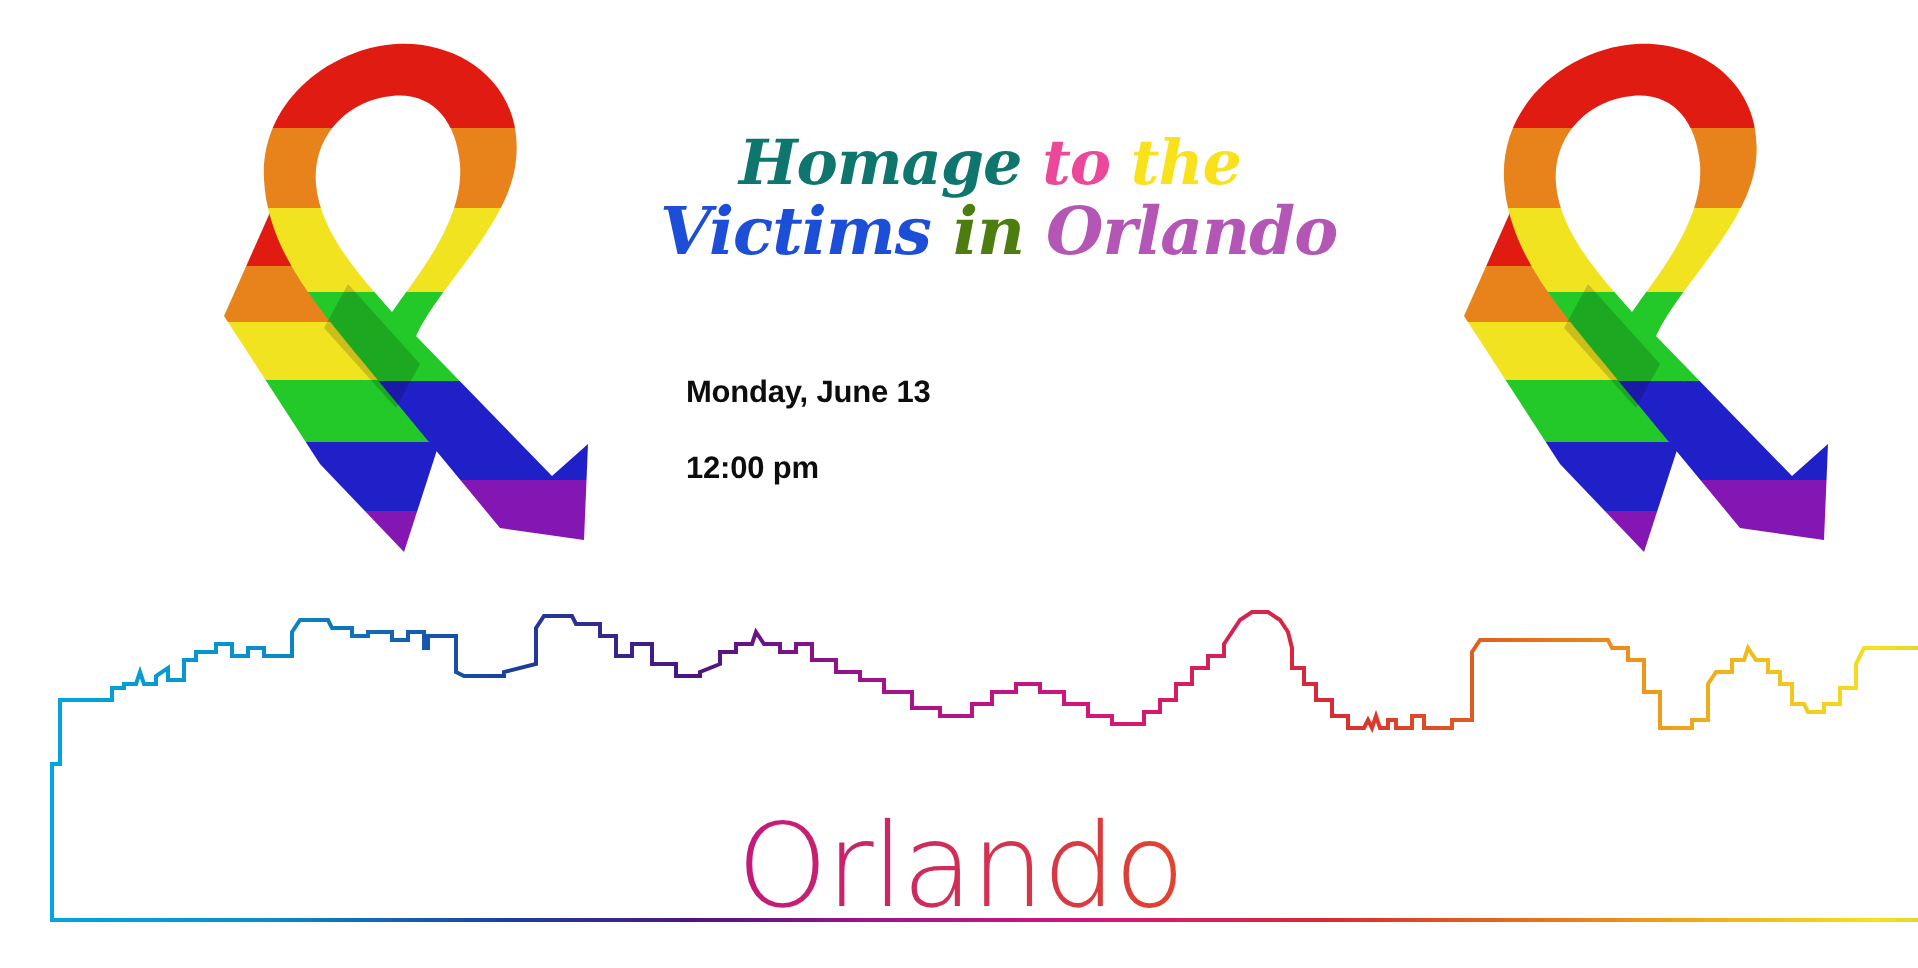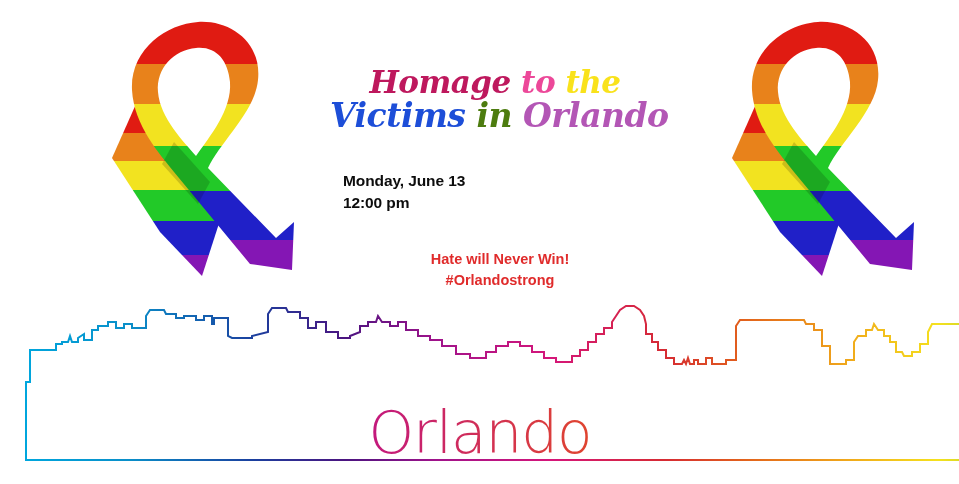--- a/index.html
+++ b/index.html
@@ -56,21 +56,21 @@
     position: absolute;
     left: 343px;
     top: 170px;
     color: #0d0d0d;
     font-size: 15.5px;
     font-weight: bold;
     line-height: 1.42;
     letter-spacing: -0.1px;
     white-space: nowrap;
   }
-  .details div { display: block; }
+  .details div { display: block; margin-top: 16px; }
 
   
   .slogan {
     position: absolute;
     left: 350px;
     top: 249px;
     width: 300px;
     text-align: center;
     color: #e02b2b;
     font-size: 14.5px;
@@ -204,33 +204,29 @@
                  C132,128 154,102 152,74
                  C150,52 138,38 118,40 Z" fill="#ffffff"></path>
       </g>
       <g opacity="0.16">
         <path d="M96,134 L132,174 L120,196 L84,156 Z" fill="#000000"></path>
       </g>
     </svg>
   </div>
 
   <div class="headline">
-    <span class="ln1"><span class="w-homage" style="color: #be185d;">Homage</span> <span class="w-to" style="color: #ec4899;">to</span> <span class="w-the" style="color: rgb(249, 226, 27); margin-top: 47px;">the</span></span>
+    <span class="ln1"><span class="w-homage" style="color: #0f766e;">Homage</span> <span class="w-to" style="color: #ec4899;">to</span> <span class="w-the" style="color: rgb(249, 226, 27); margin-top: 47px;">the</span></span>
     <span class="ln2"><span class="w-victims" style="color: #1d4ed8;">Victims</span> <span class="w-in" style="color: #4d7c0f;">in</span> <span class="w-orlando" style="color: rgb(179, 86, 181);">Orlando</span></span>
   </div>
 
   <div class="details" style="color: rgb(13, 13, 13);">
     <div>Monday, June 13</div>
     <div>12:00 pm</div>
   </div>
 
-  <div class="slogan" style="color: rgb(224, 43, 43);">
-    <div>Hate will Never Win!</div>
-    <div>#Orlandostrong</div>
-  </div>
 
   <div id="skyline">
     <svg viewBox="0 0 959 204" xmlns="http://www.w3.org/2000/svg" aria-hidden="true">
       <defs>
         <linearGradient id="skyGrad" x1="0" y1="0" x2="1" y2="0">
             <stop offset="0%" stop-color="#00a6dd"></stop>
             <stop offset="9%" stop-color="#0a8fc9"></stop>
             <stop offset="20%" stop-color="#1b3f9e"></stop>
             <stop offset="28%" stop-color="#4b1480"></stop>
             <stop offset="36%" stop-color="#a0138b"></stop>

